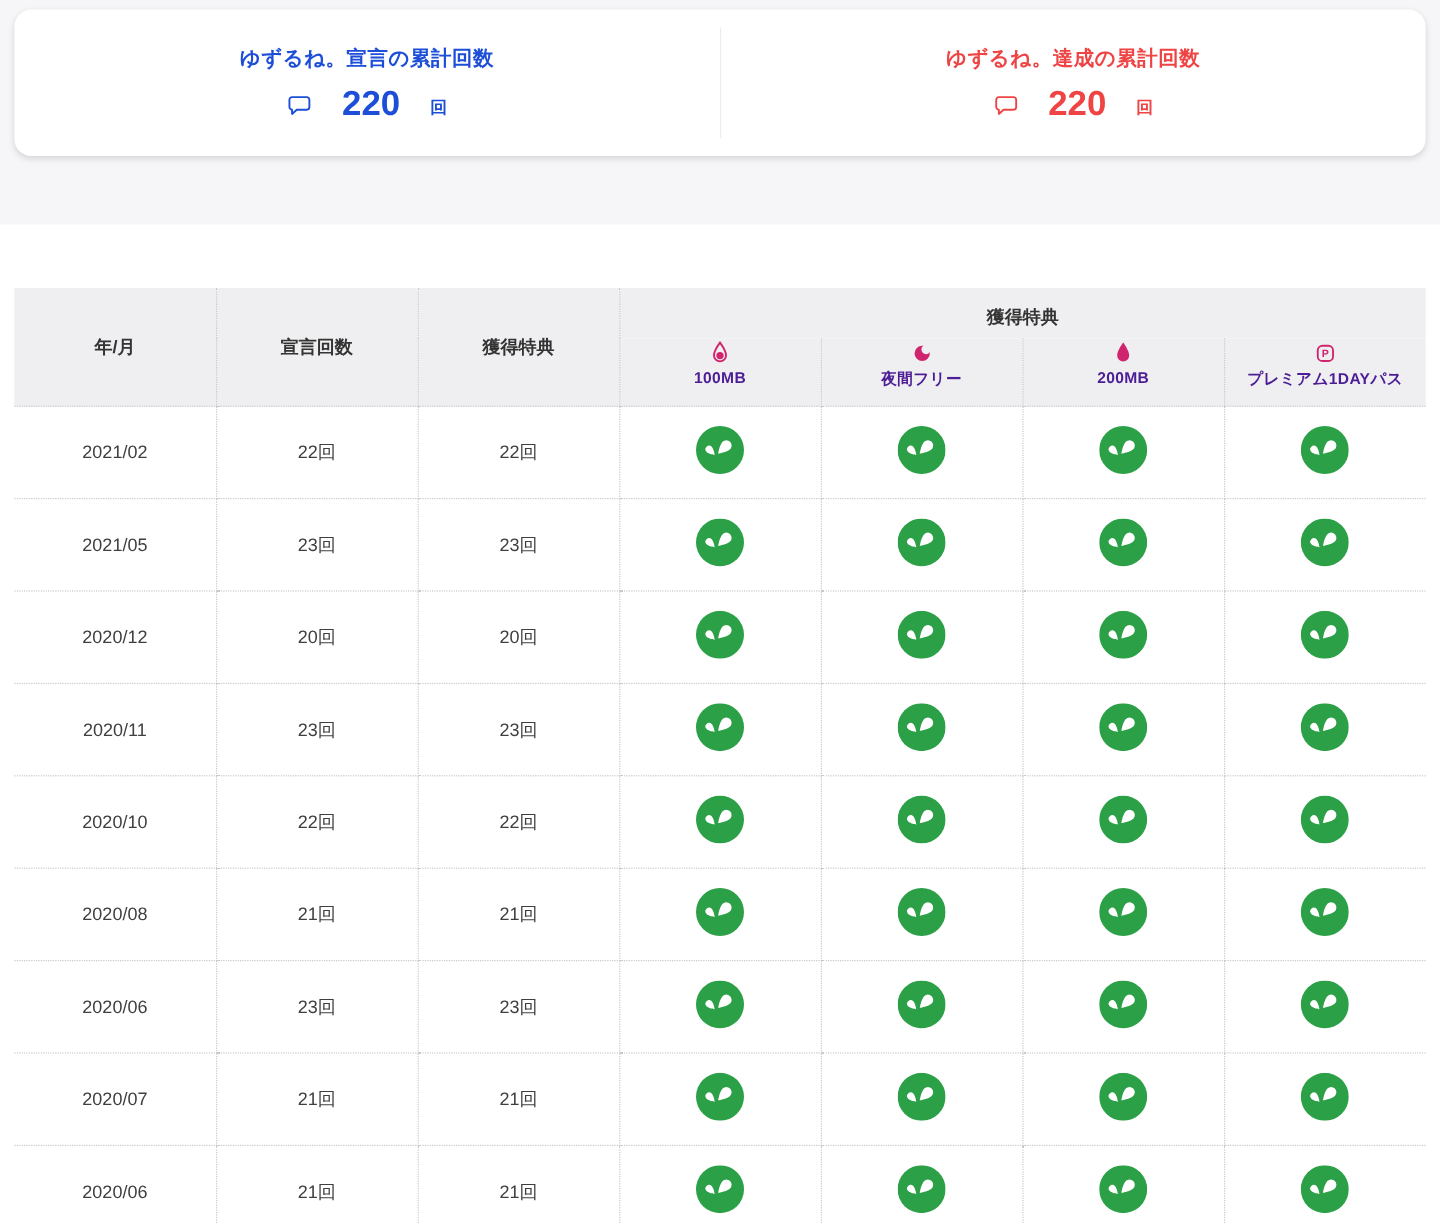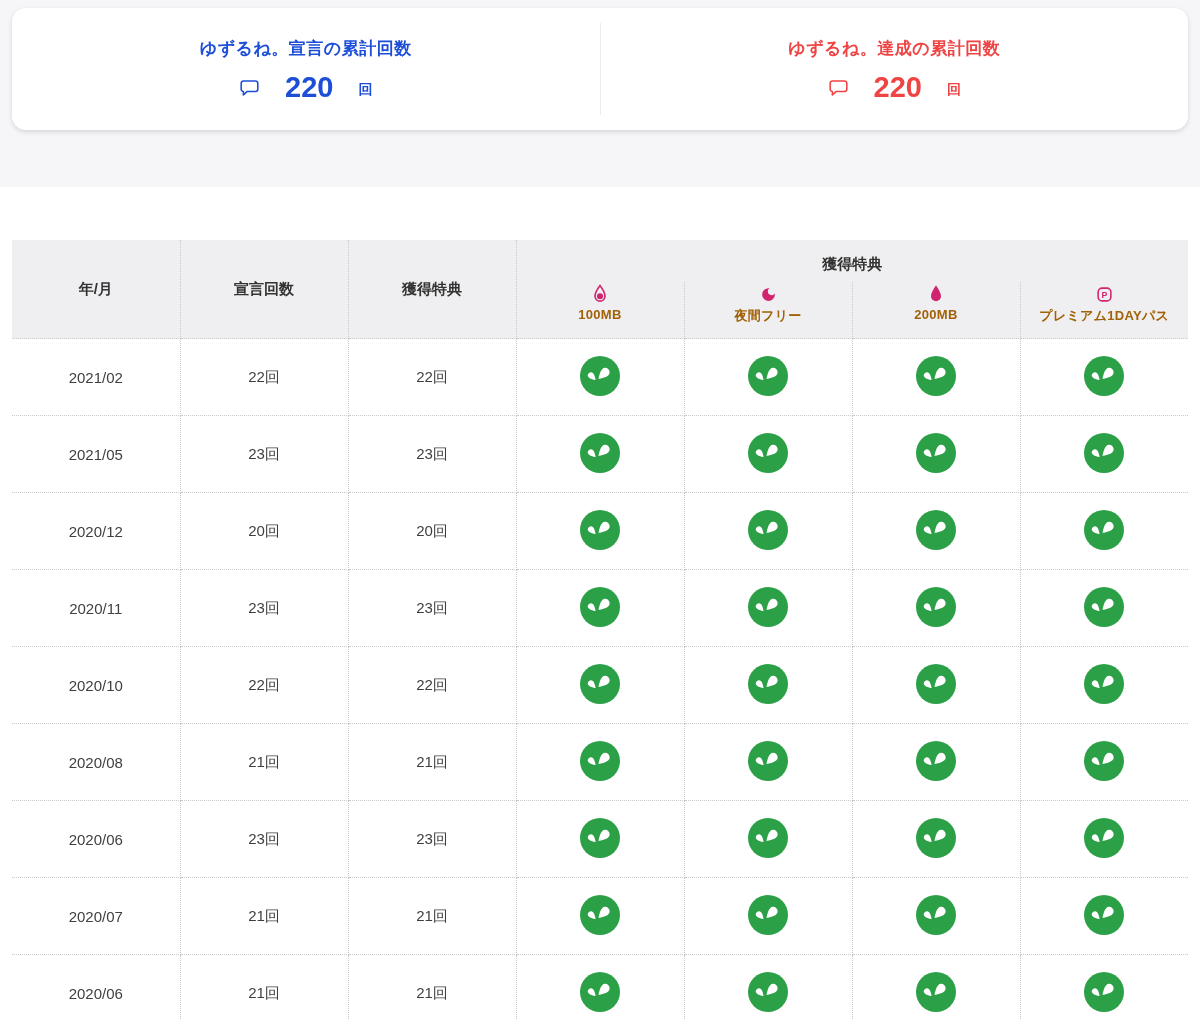--- a/index.html
+++ b/index.html
@@ -32,21 +32,21 @@
   thead th{background:#efeff1;color:#333;font-weight:bold;}
   
   th:first-child,td:first-child{border-left:none;}
   th:last-child,td:last-child{border-right:none;}
   thead tr:first-child th{border-top:none;}
   tbody tr:last-child td{border-bottom:none;}
   .th-main{font-size:15px;}
   .th-group{font-size:15px;height:36px;border-bottom:none;padding-top:6px;}
   .th-sub{border-top:none;height:56px;vertical-align:top;}
   .sub-inner{display:flex;flex-direction:column;align-items:center;gap:4px;padding-top:1px;}
-  .sub-label{font-size:13px;font-weight:bold;color:#a16207;letter-spacing:.3px;}
+  .sub-label{font-size:13px;font-weight:bold;color:#4c1d95;letter-spacing:.3px;}
   .sub-icon{height:20px;display:flex;align-items:flex-end;color:#d0256e;}
   tbody td{height:76px;font-size:15px;color:#3f3f3f;background:#fff;}
   .reward-cell{vertical-align:middle;}
   .yuzu{display:inline-block;vertical-align:middle;}
 </style>
 </head>
 <body>
 
 <div class="top-section">
   <div class="summary-card">

